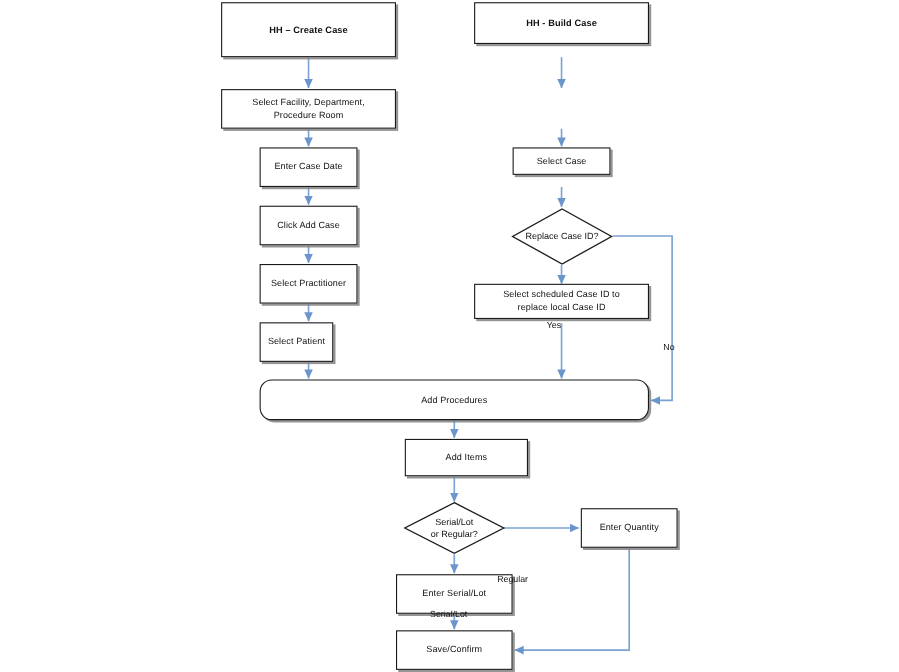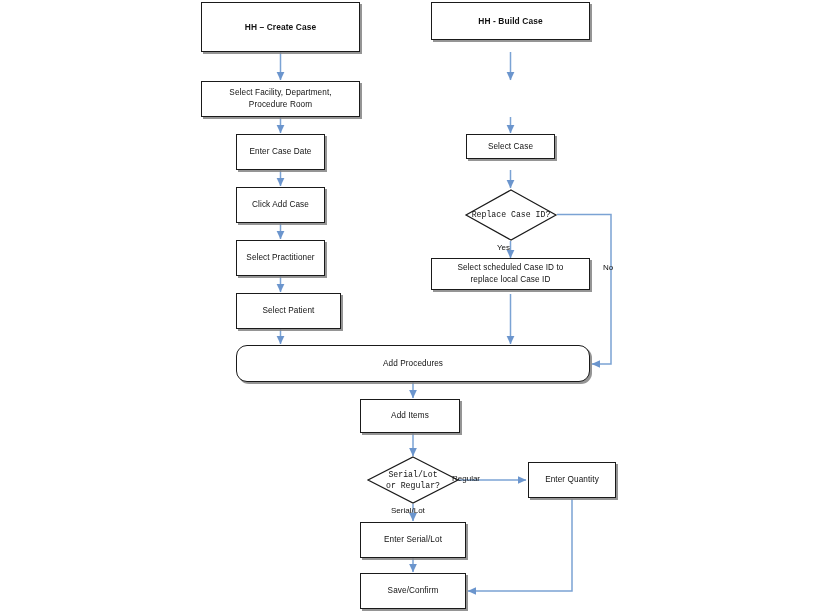--- a/index.html
+++ b/index.html
@@ -57,35 +57,35 @@
     width: 100%;
     height: 100%;
     display: flex;
     align-items: center;
     justify-content: center;
     text-align: center;
     font-size: 8.2px;
     line-height: 1.4;
     color: #111111;
     white-space: pre-line;
-    font-family: Liberation Mono, monospace;
   }
   #edges {
     position: absolute;
     left: 0;
     top: 0;
     width: 817px;
     height: 611px;
     pointer-events: none;
   }
   .edge-label {
     position: absolute;
     font-size: 8px;
     color: #111111;
     white-space: nowrap;
+    margin-top: 48px;
   }
 </style>
 </head>
 <body>
 
 <div id="canvas">
 
   <svg id="edges" viewBox="0 0 817 611" xmlns="http://www.w3.org/2000/svg">
     <defs>
       <marker id="arrow" markerWidth="7" markerHeight="7" refX="5.4" refY="3" orient="auto" markerUnits="strokeWidth">
@@ -131,21 +131,21 @@
   </div>
 
   <div class="node" style="left:236px; top:187px; width:89px; height:36px;">
     <span class="txt">Click Add Case</span>
   </div>
 
   <div class="node" style="left:236px; top:240px; width:89px; height:36px;">
     <span class="txt">Select Practitioner</span>
   </div>
 
-  <div class="node" style="left:236px; top:293px; width:105px; height:36px;">
+  <div class="node" style="left:236px; top:293px; width:67px; height:36px;">
     <span class="txt">Select Patient</span>
   </div>
 
   <div class="node bold" style="left:431px; top:2px; width:159px; height:38px;">
     <span class="txt">HH - Build Case</span>
   </div>
 
 
   <div class="node" style="left:466px; top:134px; width:89px; height:25px;">
     <span class="txt">Select Case</span>
@@ -160,21 +160,21 @@
 
   <div class="node" style="left:431px; top:258px; width:159px; height:32px;">
     <span class="txt">Select scheduled Case ID to
 replace local Case ID</span>
   </div>
 
   <div class="node" style="left:236px; top:345px; width:354px; height:37px;border-radius:11px;">
     <span class="txt">Add Procedures</span>
   </div>
 
-  <div class="node" style="left:360px; top:399px; width:100px; height:34px;">
+  <div class="node" style="left:368px; top:399px; width:112px; height:34px;">
     <span class="txt">Add Items</span>
   </div>
 
   <div class="diamond-wrap" style="left:367px; top:456px; width:92px; height:48px;">
     <svg width="92" height="48" viewBox="0 0 92 48" xmlns="http://www.w3.org/2000/svg">
       <polygon points="46,1 91,24 46,47 1,24" fill="#ffffff" stroke="#1a1a1a" stroke-width="1.2"></polygon>
     </svg>
     <div class="diamond-label">Serial/Lot
 or Regular?</div>
   </div>

